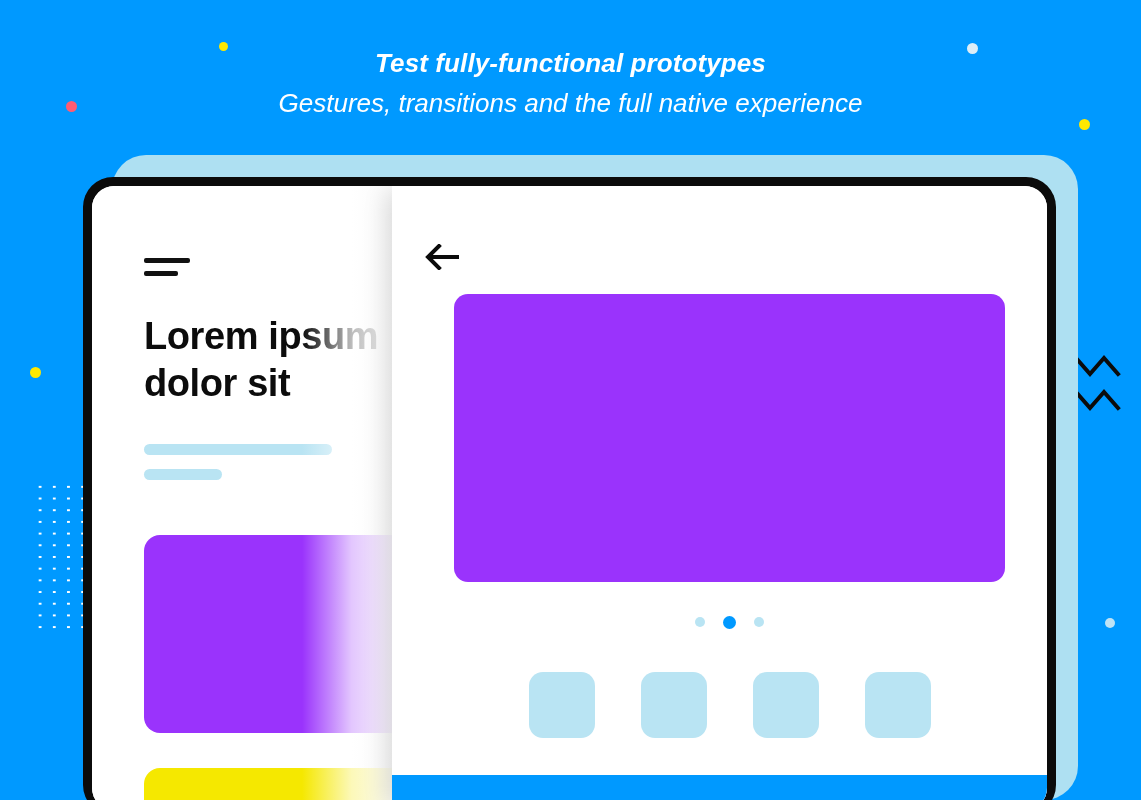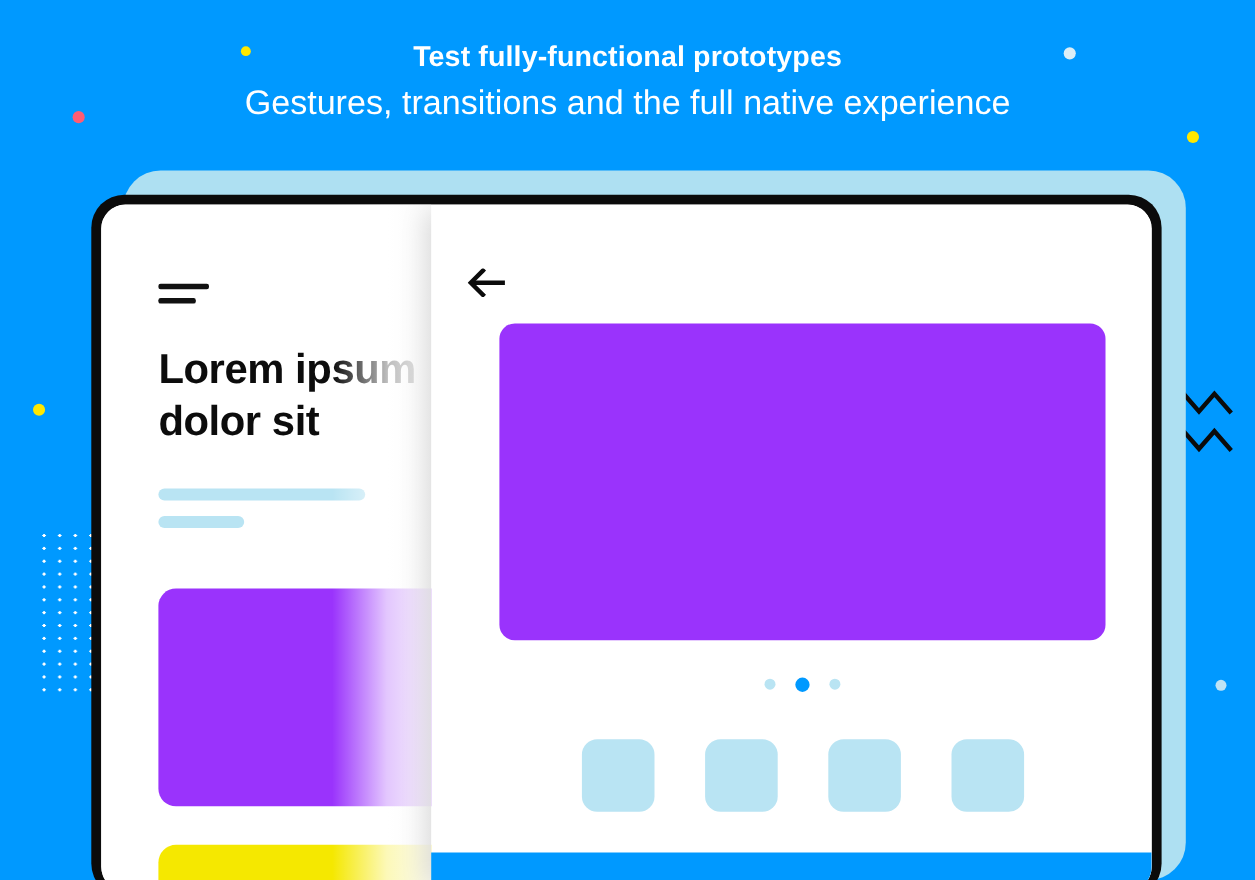--- a/index.html
+++ b/index.html
@@ -21,35 +21,36 @@
     width: 1141px;
     height: 800px;
     background: #0099FF;
     overflow: hidden;
   }
 
   
   .headline-block {
     position: absolute;
     left: 0;
-    top: 36px;
+    top: 48px;
     width: 1141px;
     text-align: center;
     pointer-events: none;
+    font-style: italic;
   }
   .headline-title {
     font-size: 26px;
     font-weight: 700;
     color: #FFFFFF;
     letter-spacing: 0.1px;
     line-height: 1.2;
     margin: 0;
   }
   .headline-sub {
-    font-size: 31px;
+    font-size: 26px;
     font-weight: 400;
     color: #FFFFFF;
     line-height: 1.25;
     margin: 8px 0 0 0;
   }
 
   
   .deco-dot {
     position: absolute;
     border-radius: 50%;

